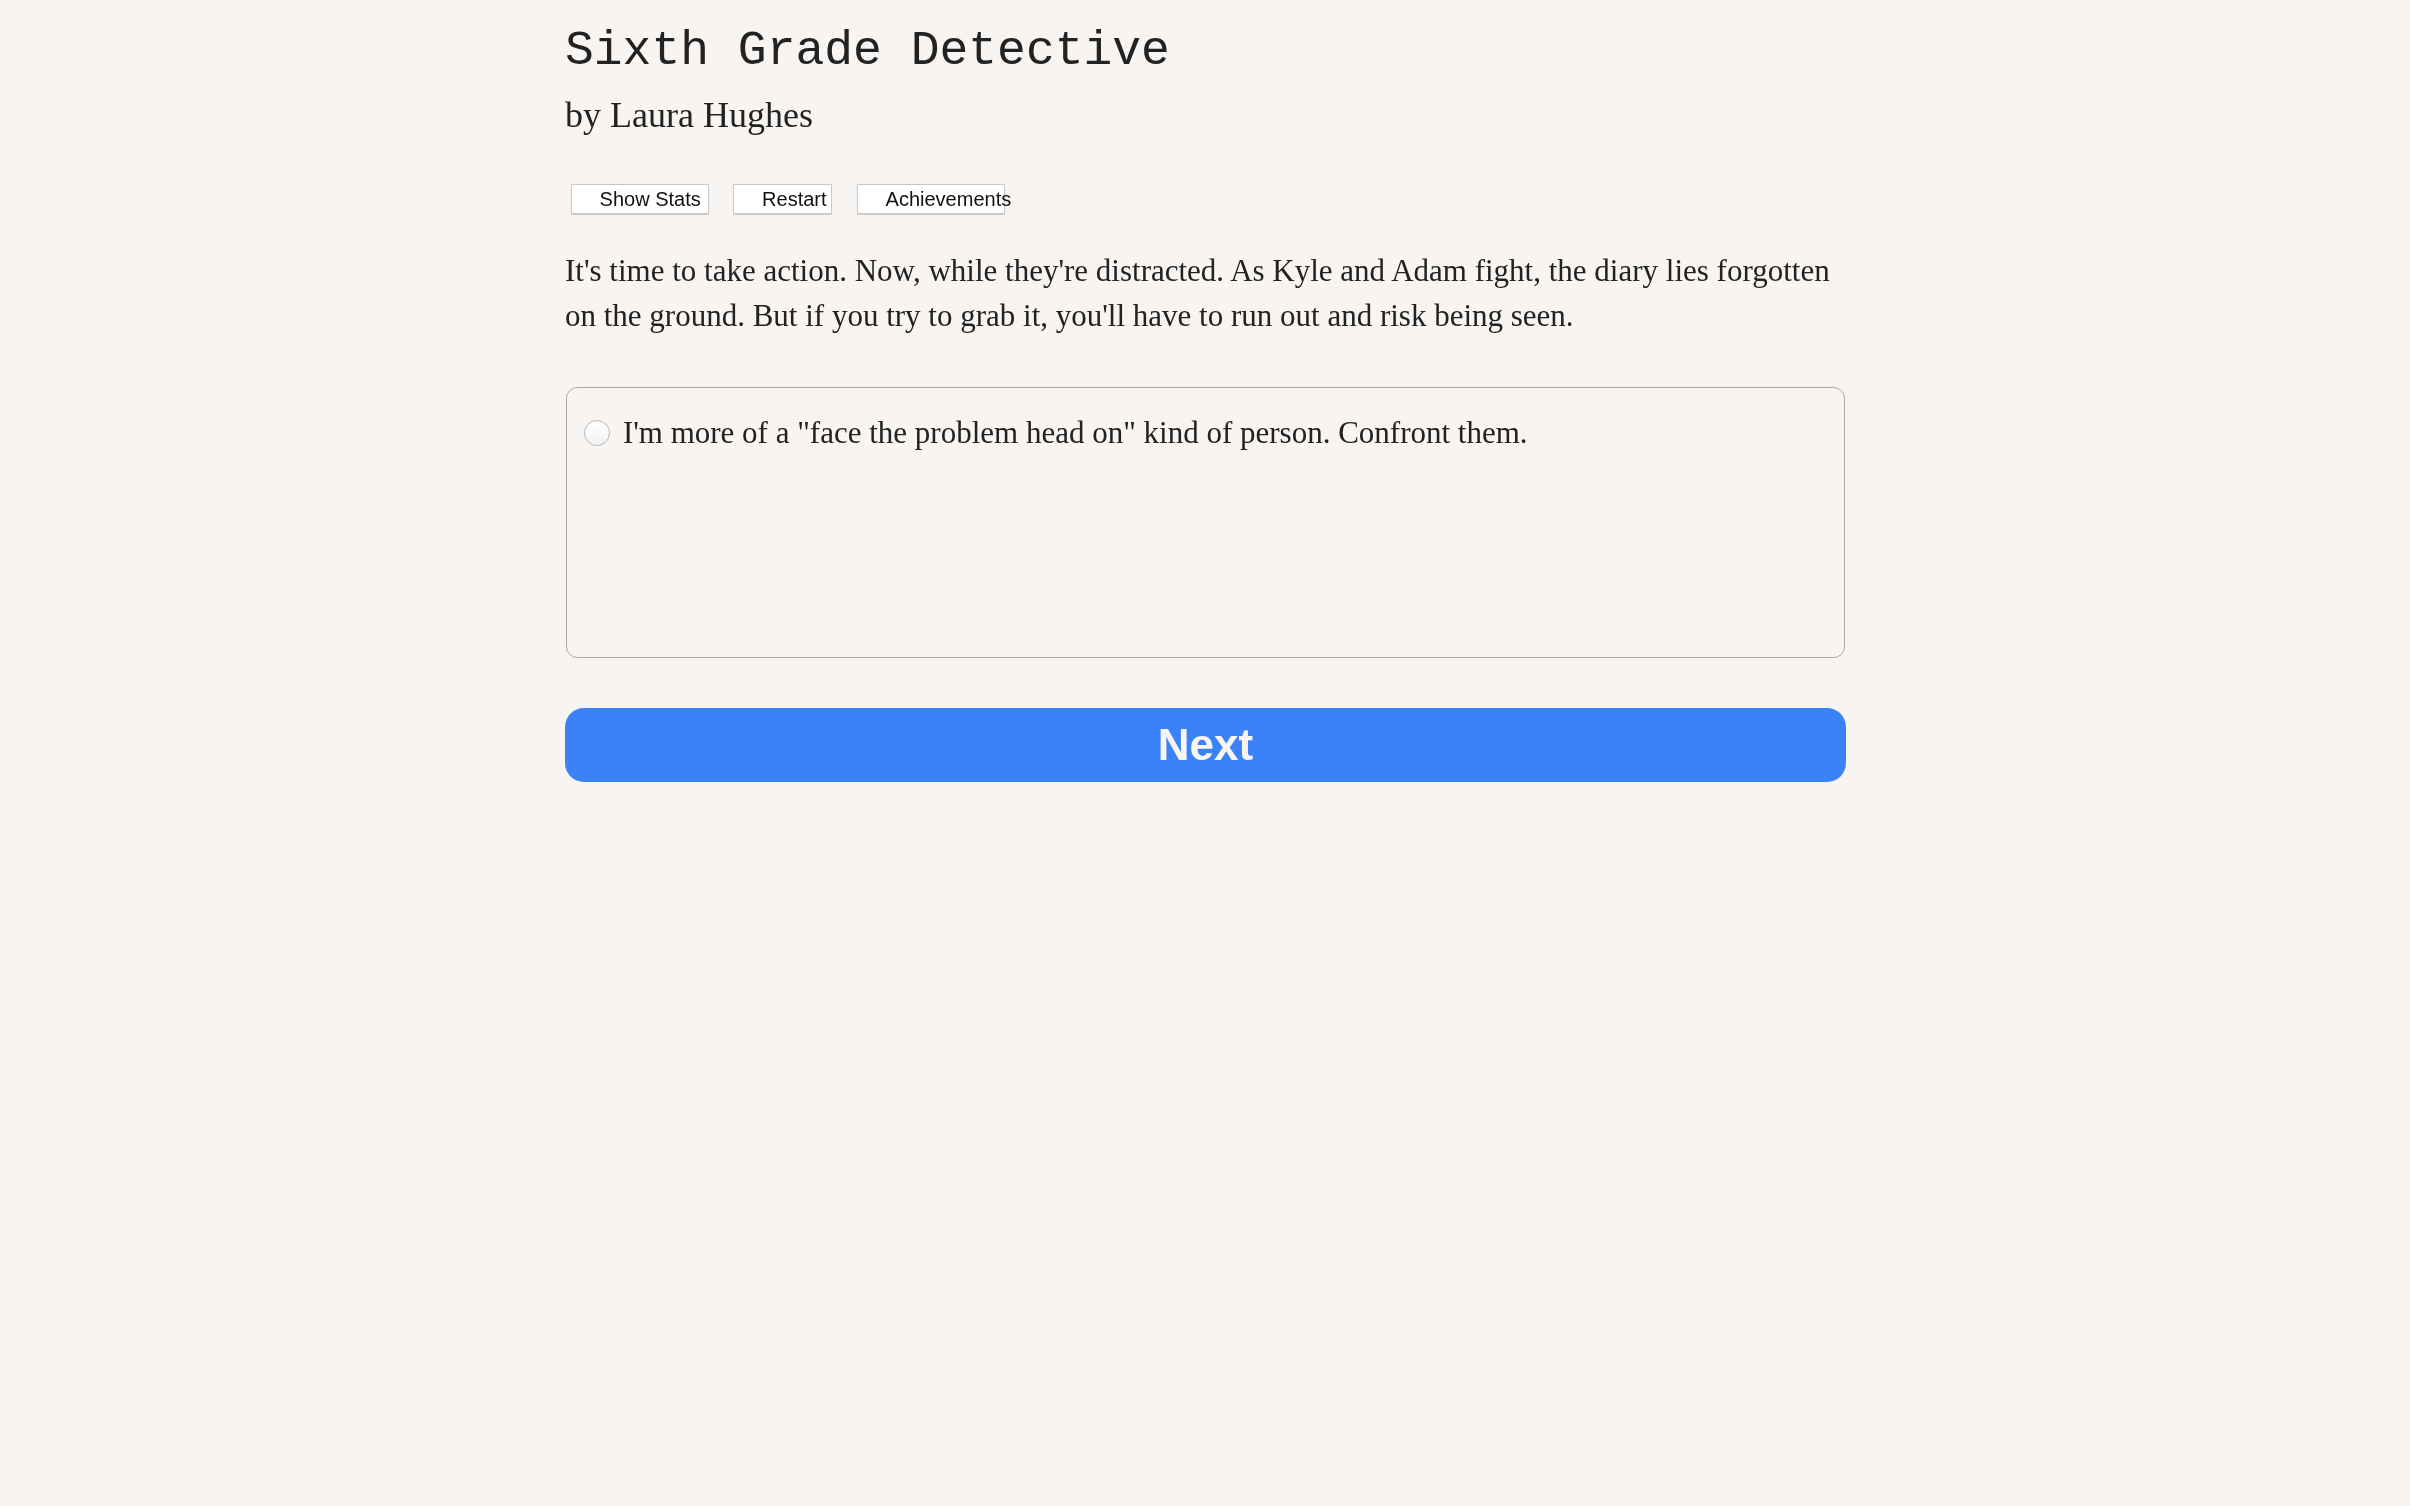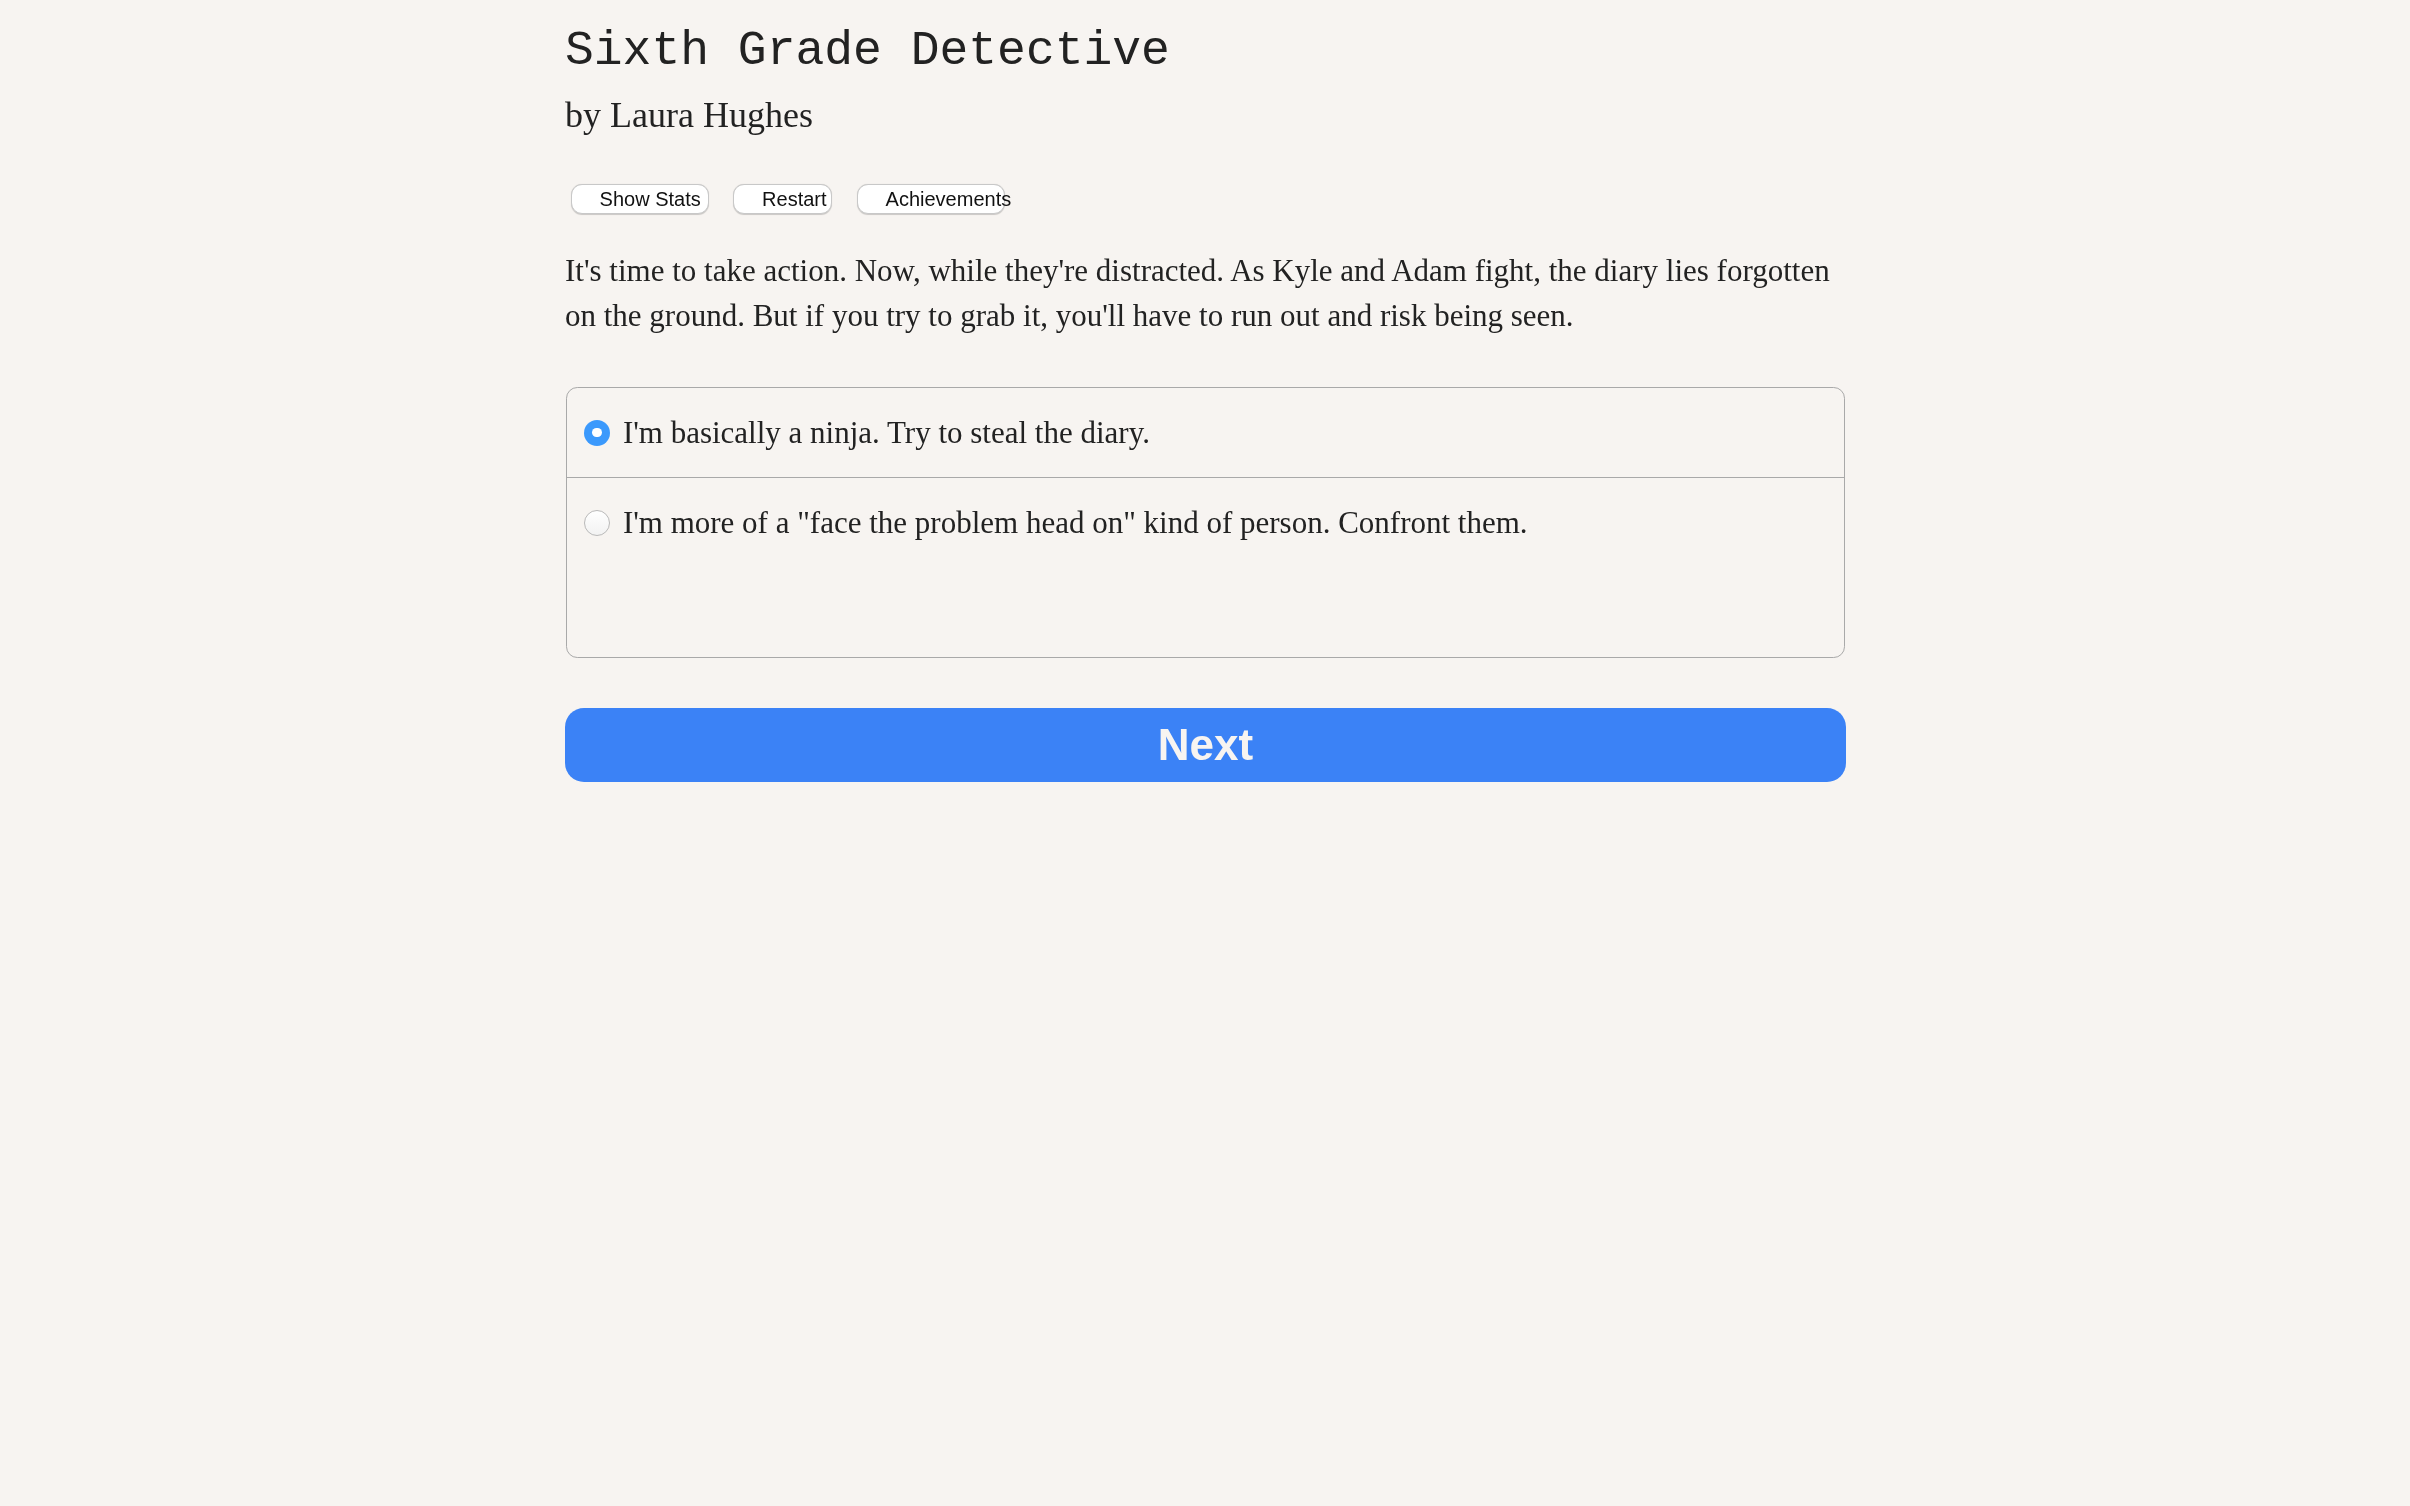--- a/index.html
+++ b/index.html
@@ -52,21 +52,21 @@
       height: 30px;
       display: flex;
       gap: 24.5px;
     }
     .tool-btn {
       height: 30px;
       box-sizing: border-box;
       padding: 0 28px;
       background: #ffffff;
       border: 0.9px solid #c8c8c8;
-      border-radius: 11px;
+      border-radius: 1px;
       box-shadow: 0 0.9px 0.9px rgba(0,0,0,0.18);
       font-family: "Liberation Sans", "DejaVu Sans", sans-serif;
       font-size: 20px;
       line-height: 28px;
       color: #111111;
       cursor: pointer;
       white-space: nowrap;
     }
     .tool-btn.show-stats { width: 138px; }
     .tool-btn.restart { width: 99px; }
@@ -172,24 +172,20 @@
   <div class="toolbar">
     <button class="tool-btn show-stats">Show Stats</button>
     <button class="tool-btn restart">Restart</button>
     <button class="tool-btn achievements">Achievements</button>
   </div>
 
   <p class="story">It's time to take action. Now, while they're distracted. As Kyle and Adam fight, the diary lies forgotten on the ground. But if you try to grab it, you'll have to run out and risk being seen.</p>
 
   <div class="choices">
     <label class="choice">
-      <span class="radio checked"></span>
-      <span class="choice-label">I'm basically a ninja. Try to steal the diary.</span>
-    </label>
-    <label class="choice">
       <span class="radio"></span>
       <span class="choice-label">I'm more of a "face the problem head on" kind of person. Confront them.</span>
     </label>
   </div>
 
   <button class="next-btn">Next</button>
 </div>
 
 
 </body></html>

